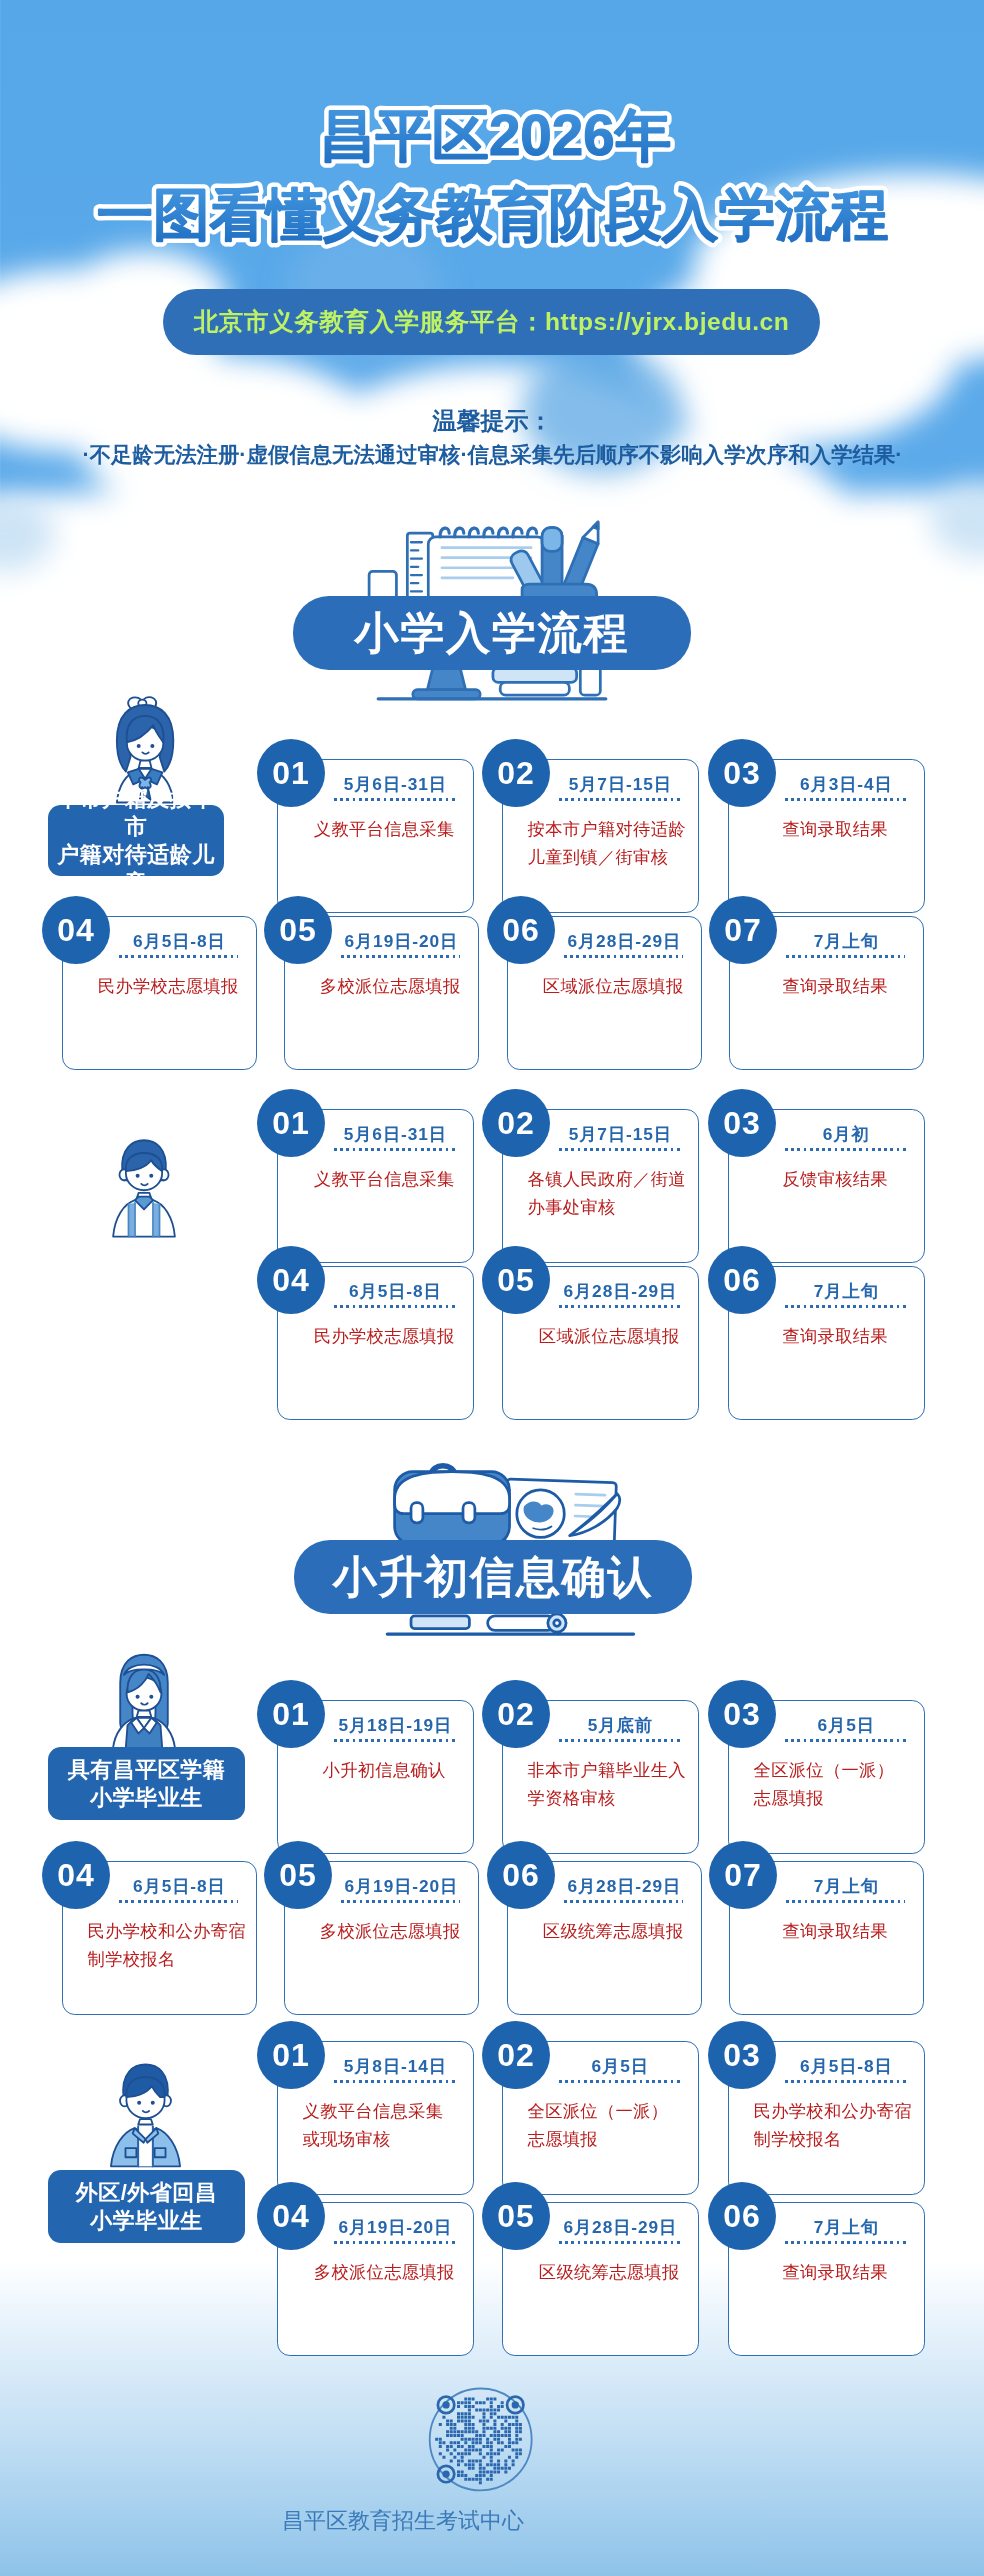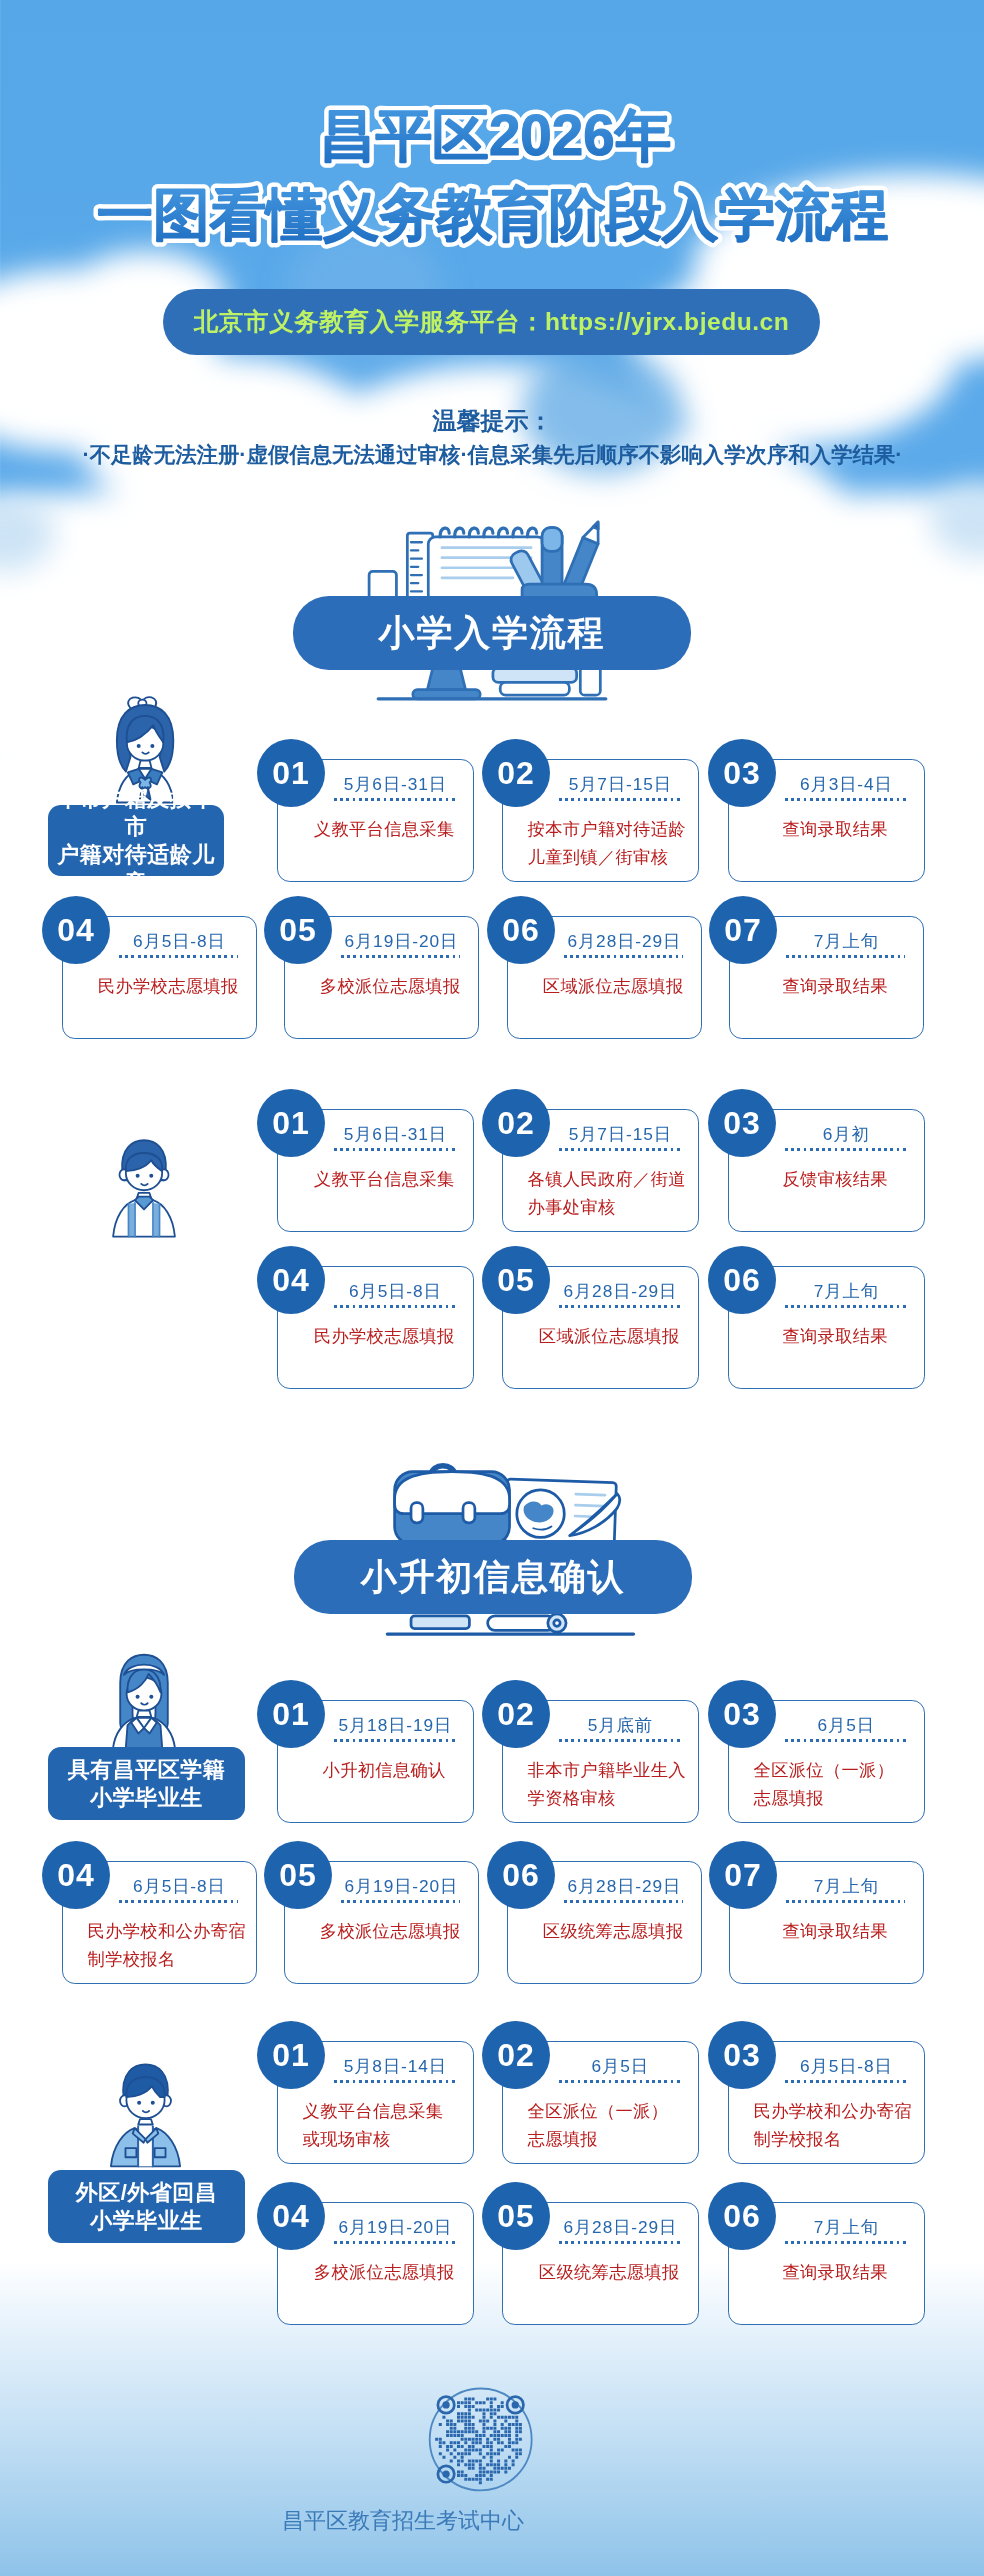--- a/index.html
+++ b/index.html
@@ -1,29 +1,29 @@
 <!DOCTYPE html>
 <html style="font-size:14.6px"><head><meta charset="utf-8"><style>
 *{margin:0;padding:0;box-sizing:border-box}
 body{font-family:"Liberation Sans",sans-serif;background:#fff}
 .page{position:relative;width:985px;height:2576px;overflow:hidden;background:#fff}
 .abs{position:absolute}
-.card{position:absolute;height:123px;background:#fff;border:1.6px solid #2f6fb4;border-radius:12.8px}
+.card{position:absolute;height:154px;background:#fff;border:1.6px solid #2f6fb4;border-radius:12.8px}
 .num{position:absolute;left:-21px;top:-21px;width:68px;height:68px;border-radius:50%;background:#1e63ae;color:#fff;
   font-size:32px;font-weight:bold;display:flex;align-items:center;justify-content:center;letter-spacing:0.9px}
 .date{position:absolute;left:56px;right:16.4px;top:12px;height:24px;line-height:24px;text-align:center;color:#2566ac;
-  font-size:17.3px;letter-spacing:0.9px;font-weight:normal;white-space:nowrap}
+  font-size:17.3px;letter-spacing:0.9px;font-weight:bold;white-space:nowrap}
 .dots{position:absolute;left:56px;right:18px;top:38px;height:3.1px;
   background-image:repeating-linear-gradient(90deg,#2d6cb2 0 2.9px,transparent 2.9px 6.2px)}
 .desc{position:absolute;left:24.6px;right:7.3px;top:55px;line-height:28px;font-size:17.3px;color:#b91c1c;letter-spacing:0.3px;white-space:nowrap}
 .desc.c{text-align:center}
 .glabel{position:absolute;background:#2465b0;border-radius:12.8px;color:#fff;text-align:center;
   display:flex;flex-direction:column;justify-content:center;font-size:22px;line-height:28px;font-weight:bold;letter-spacing:0.5px}
 .spill{position:absolute;background:#2b6db9;border-radius:36px;color:#fff;text-align:center;
-  font-size:36px;font-weight:bold;letter-spacing:1.8px;line-height:74px}
+  font-size:44px;font-weight:bold;letter-spacing:1.8px;line-height:74px}
 .tip{position:absolute;width:985px;text-align:center;color:#1c5c9f;font-weight:bold}
 .chr{position:absolute}
 .ill{position:absolute}
 </style></head><body>
 <div class="page">
 <svg class="abs" style="left:0;top:0" width="985" height="766" viewBox="0 0 1080 840">
 <defs>
 <linearGradient id="sky" x1="0" y1="0" x2="0" y2="1">
 <stop offset="0" stop-color="#55a7e8"></stop>
           <stop offset="0.6" stop-color="#5caaea"></stop>

